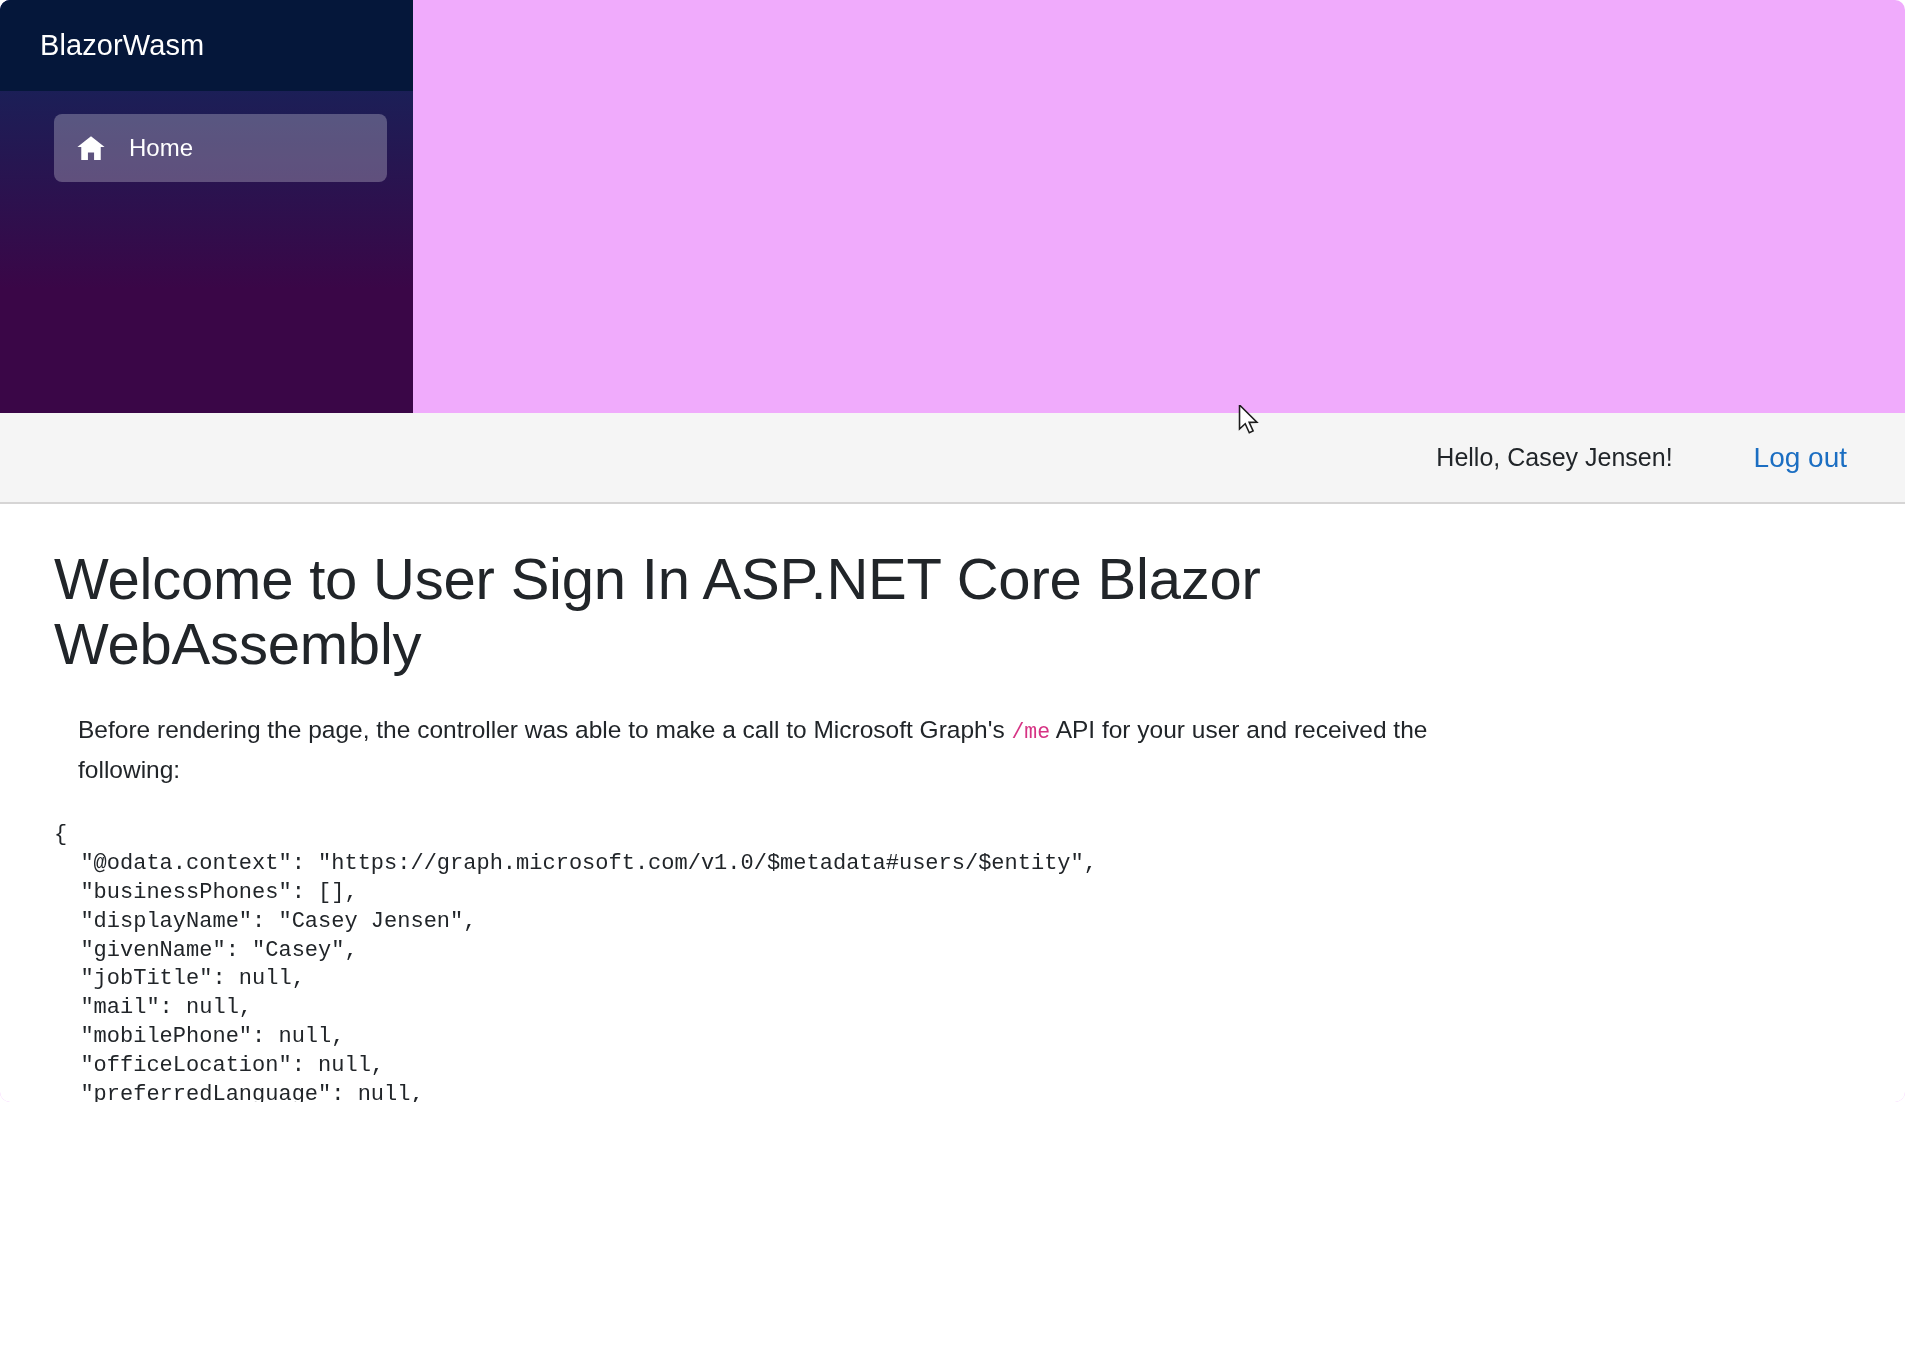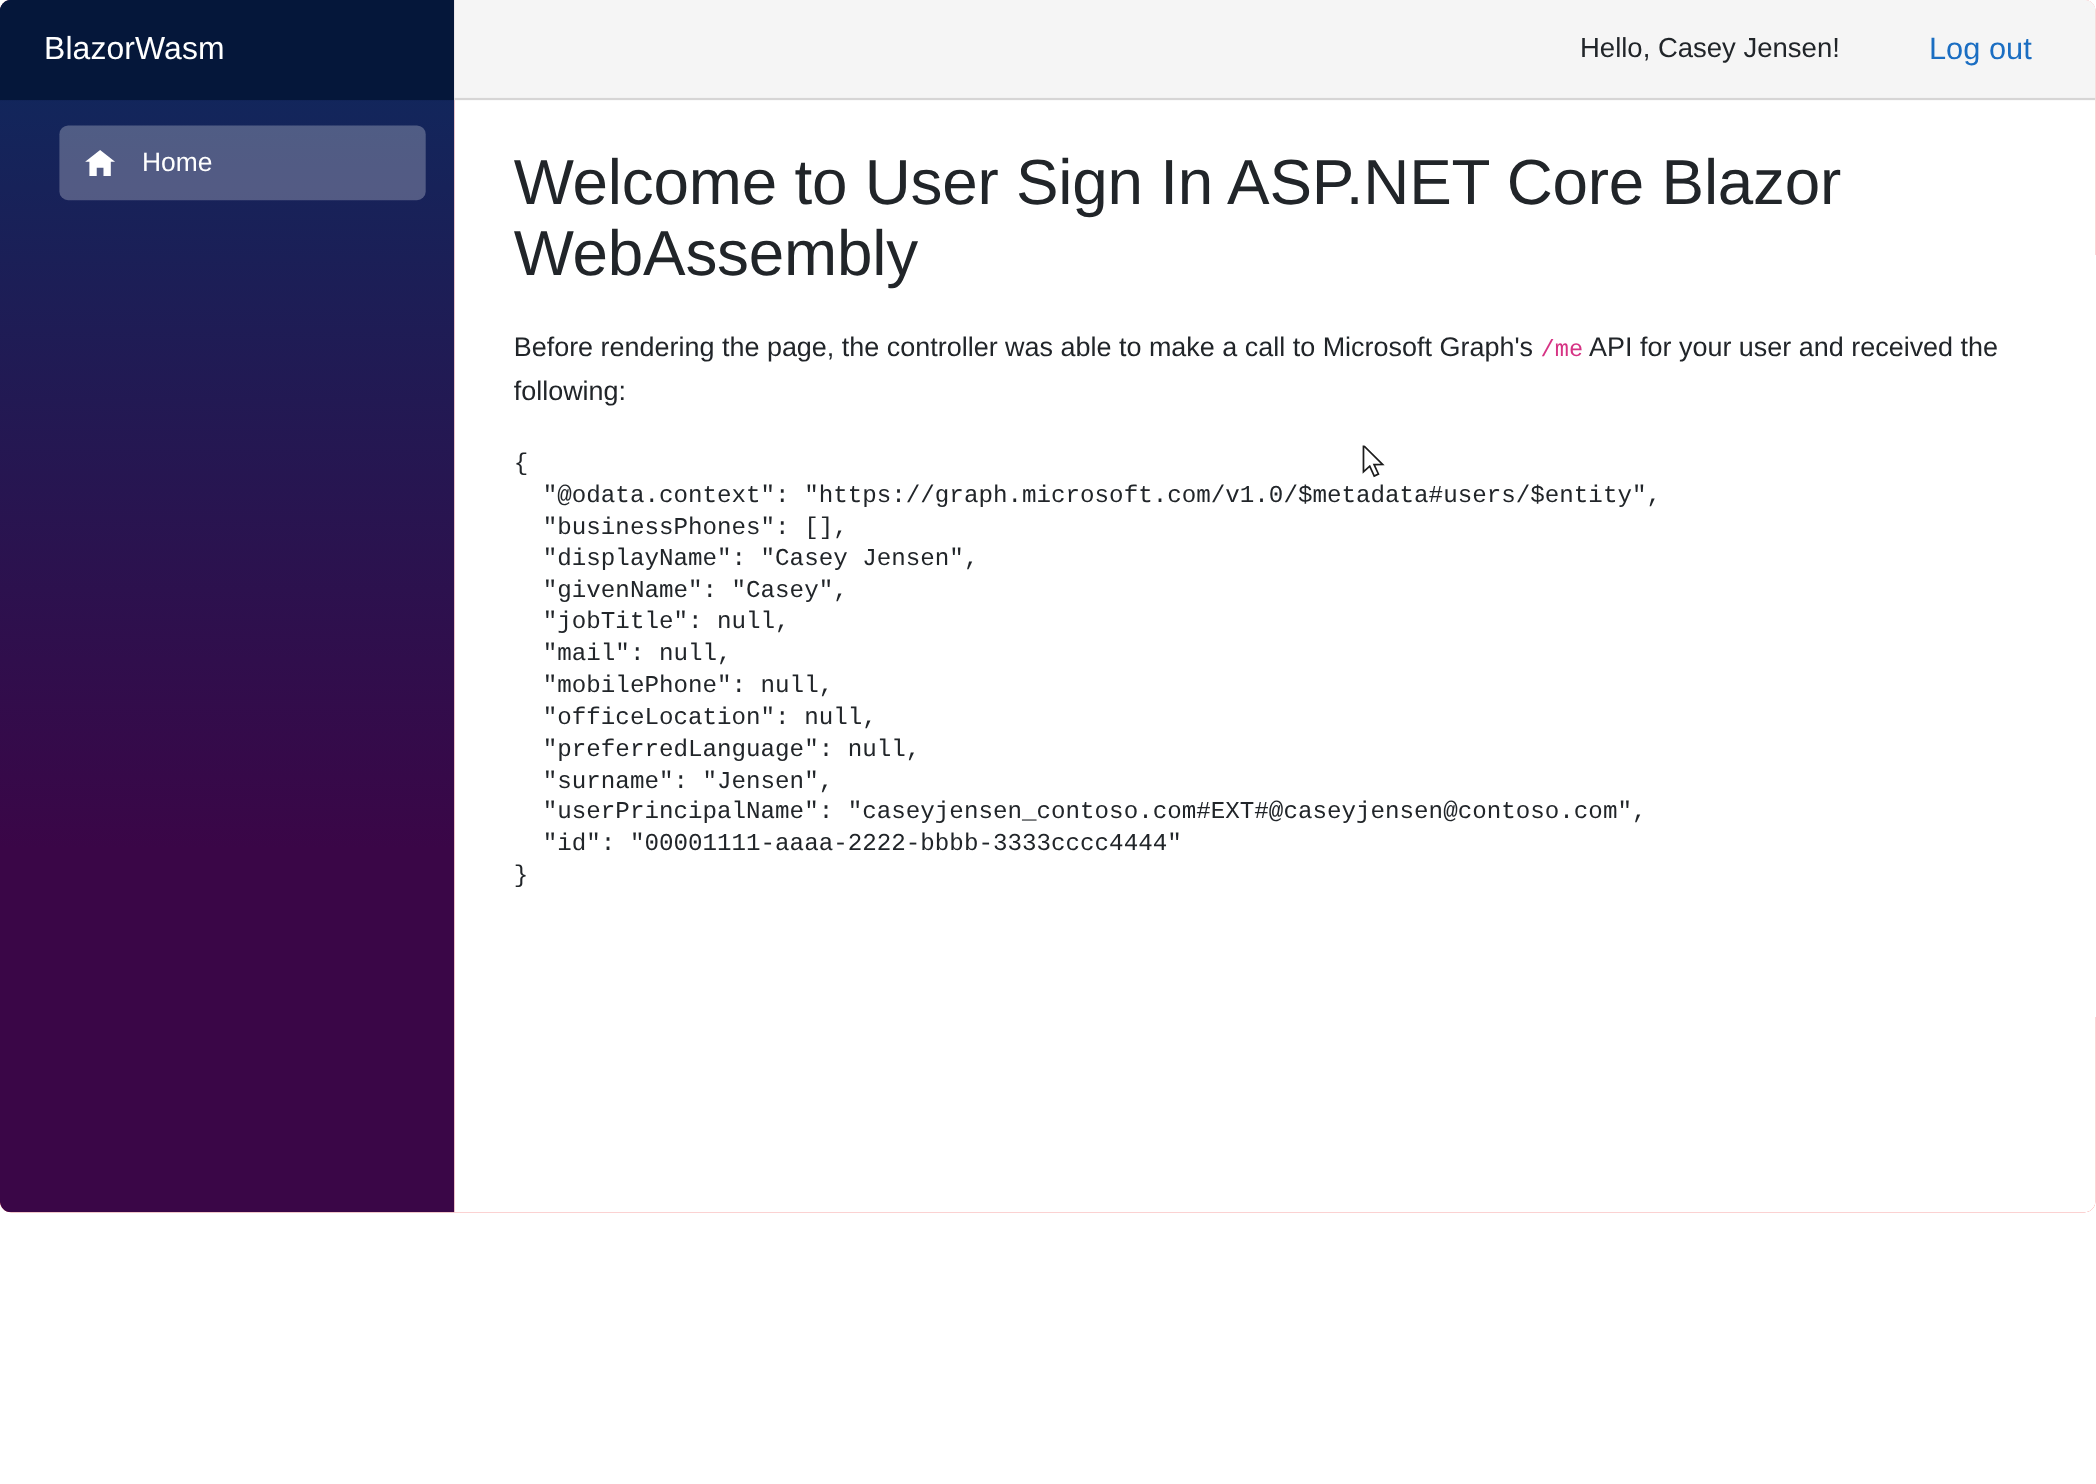--- a/index.html
+++ b/index.html
@@ -10,23 +10,24 @@
     overflow: hidden;
     background: #ffffff;
     font-family: "Liberation Sans", sans-serif;
   }
 
   #page {
     position: relative;
     width: 1905px;
     height: 1102px;
     display: flex;
-    background: #ef4444;
+    background: #f0abfc;
     border-radius: 10px;
     overflow: hidden;
+    flex-direction: column;
   }
 
   
   #sidebar {
     width: 413px;
     flex: 0 0 413px;
     height: 100%;
     background-image: linear-gradient(180deg, #0d2a5e 0%, #3a0647 70%);
     display: flex;
     flex-direction: column;
@@ -145,21 +146,21 @@
     margin-bottom: 33px;
   }
 
   .body-text {
     font-size: 24.5px;
     line-height: 1.62;
     color: #212529;
     max-width: 1400px;
   }
 
-  #intro-paragraph { margin-bottom: 32px; }
+  #intro-paragraph { margin-bottom: 32px; margin-left: 24px; }
 
   .inline-code {
     font-family: "Liberation Mono", "DejaVu Sans Mono", monospace;
     color: #d63384;
     font-size: 21.5px;
     word-wrap: break-word;
   }
 
   #json-block {
     font-family: "Liberation Mono", "DejaVu Sans Mono", monospace;

